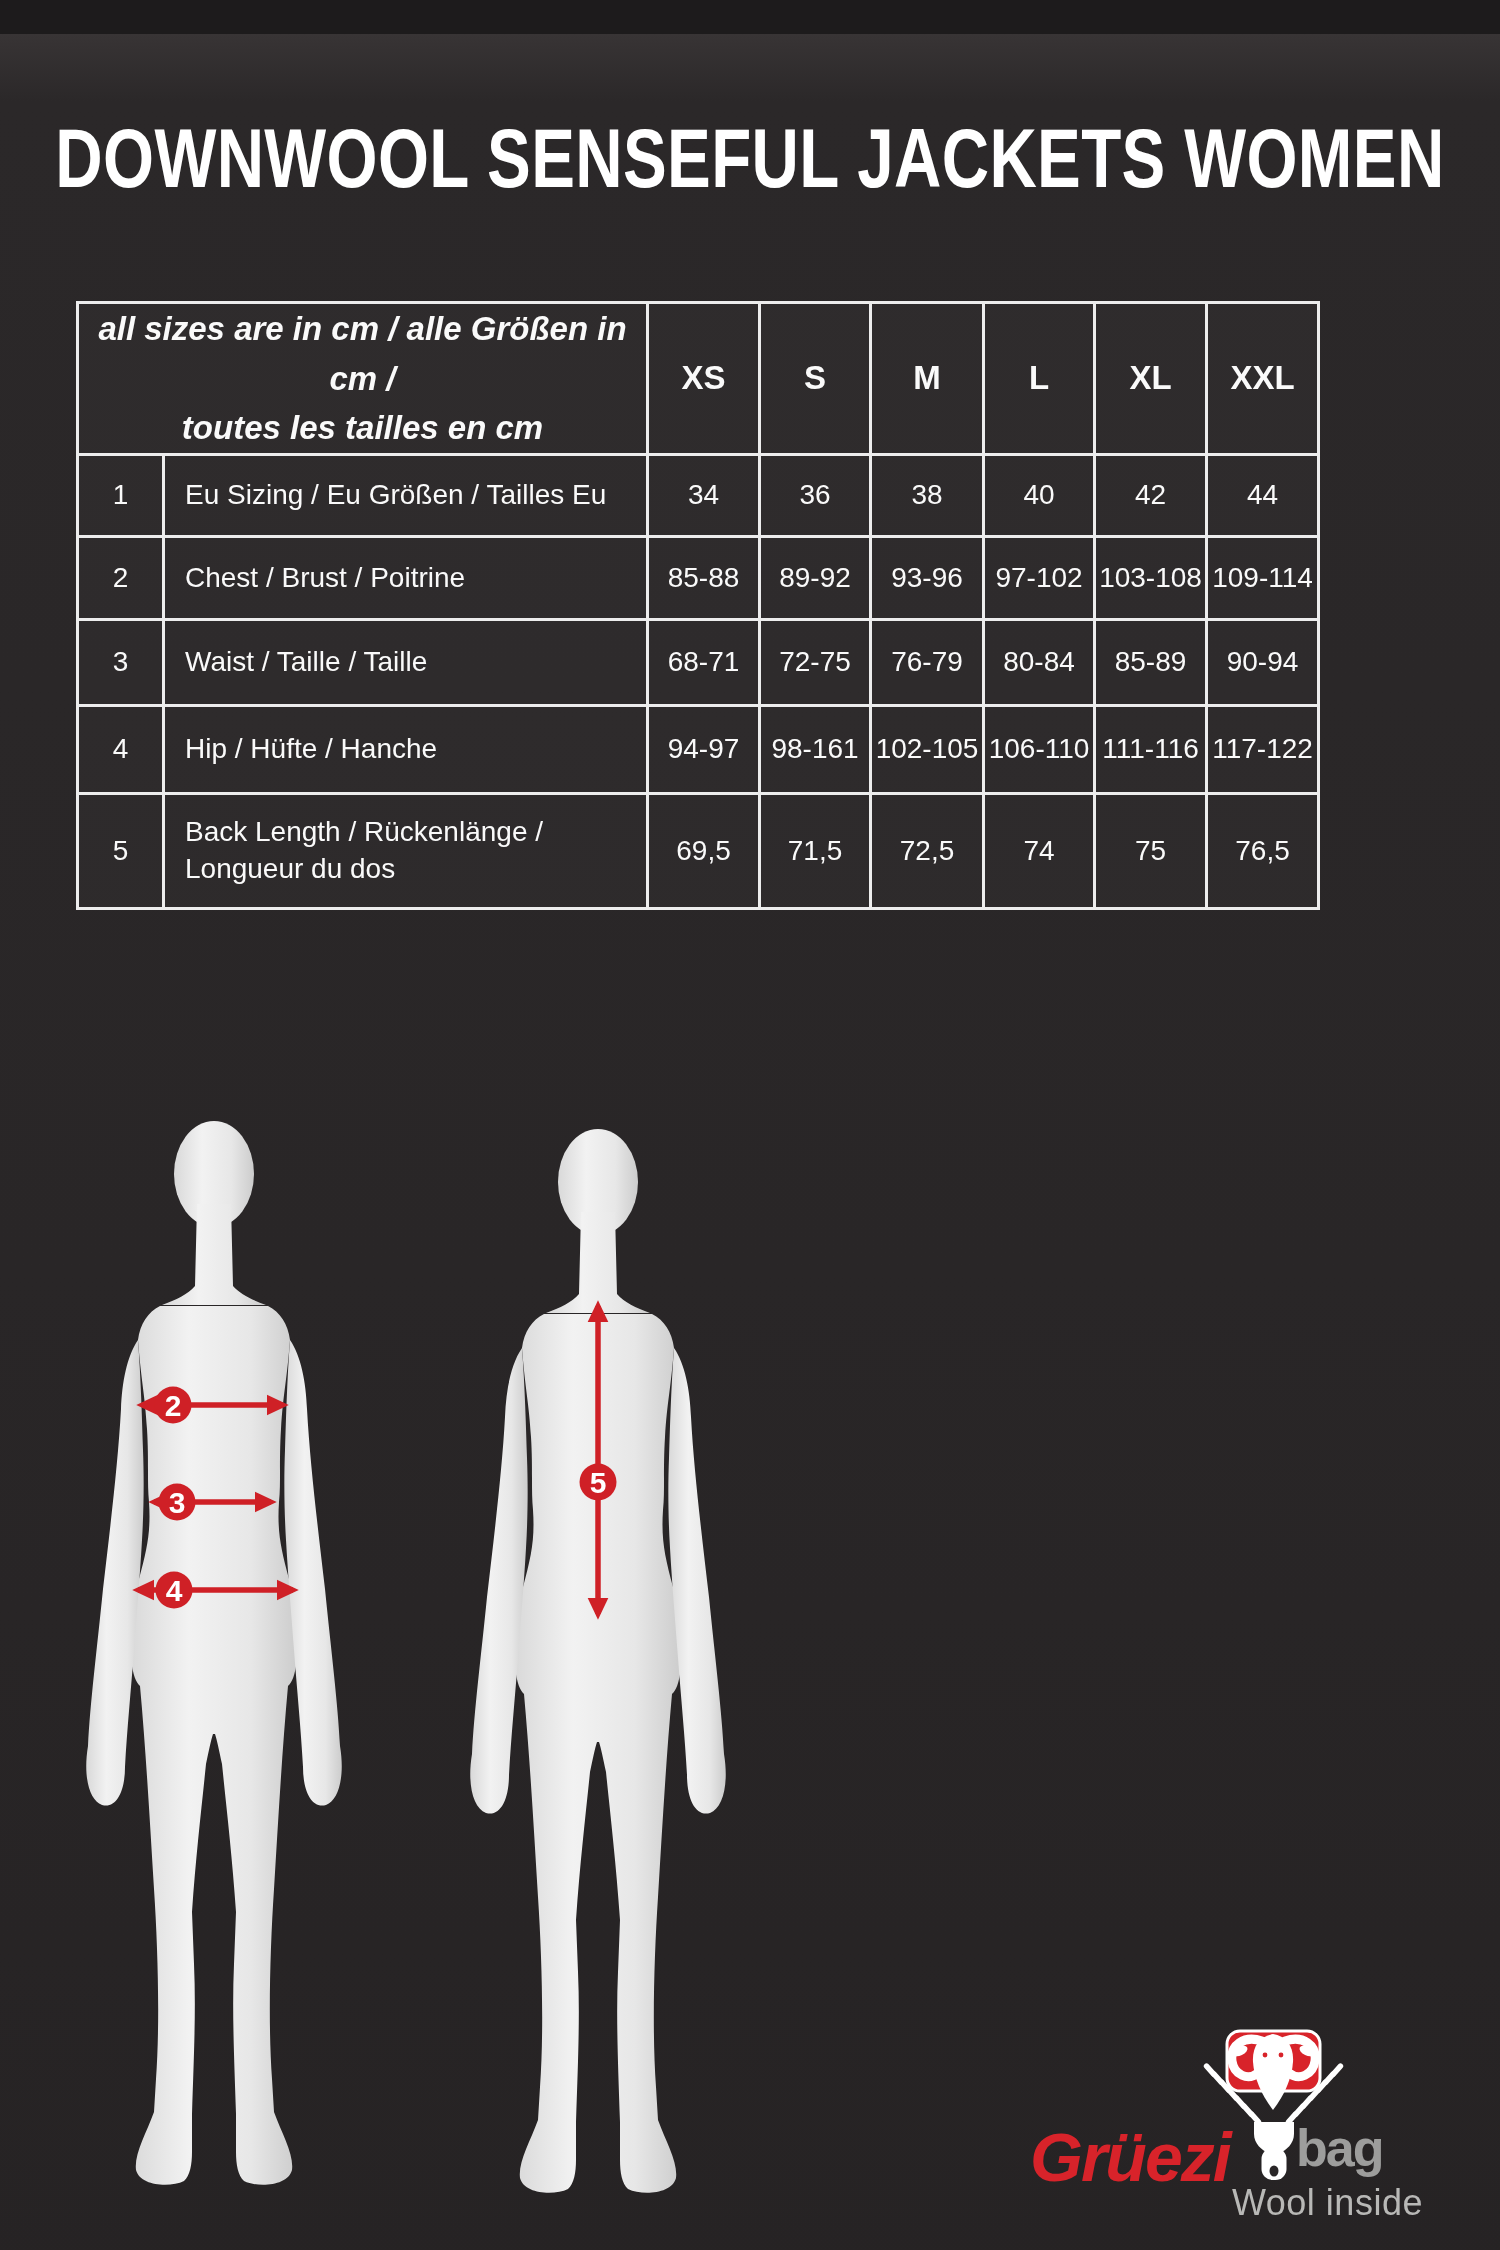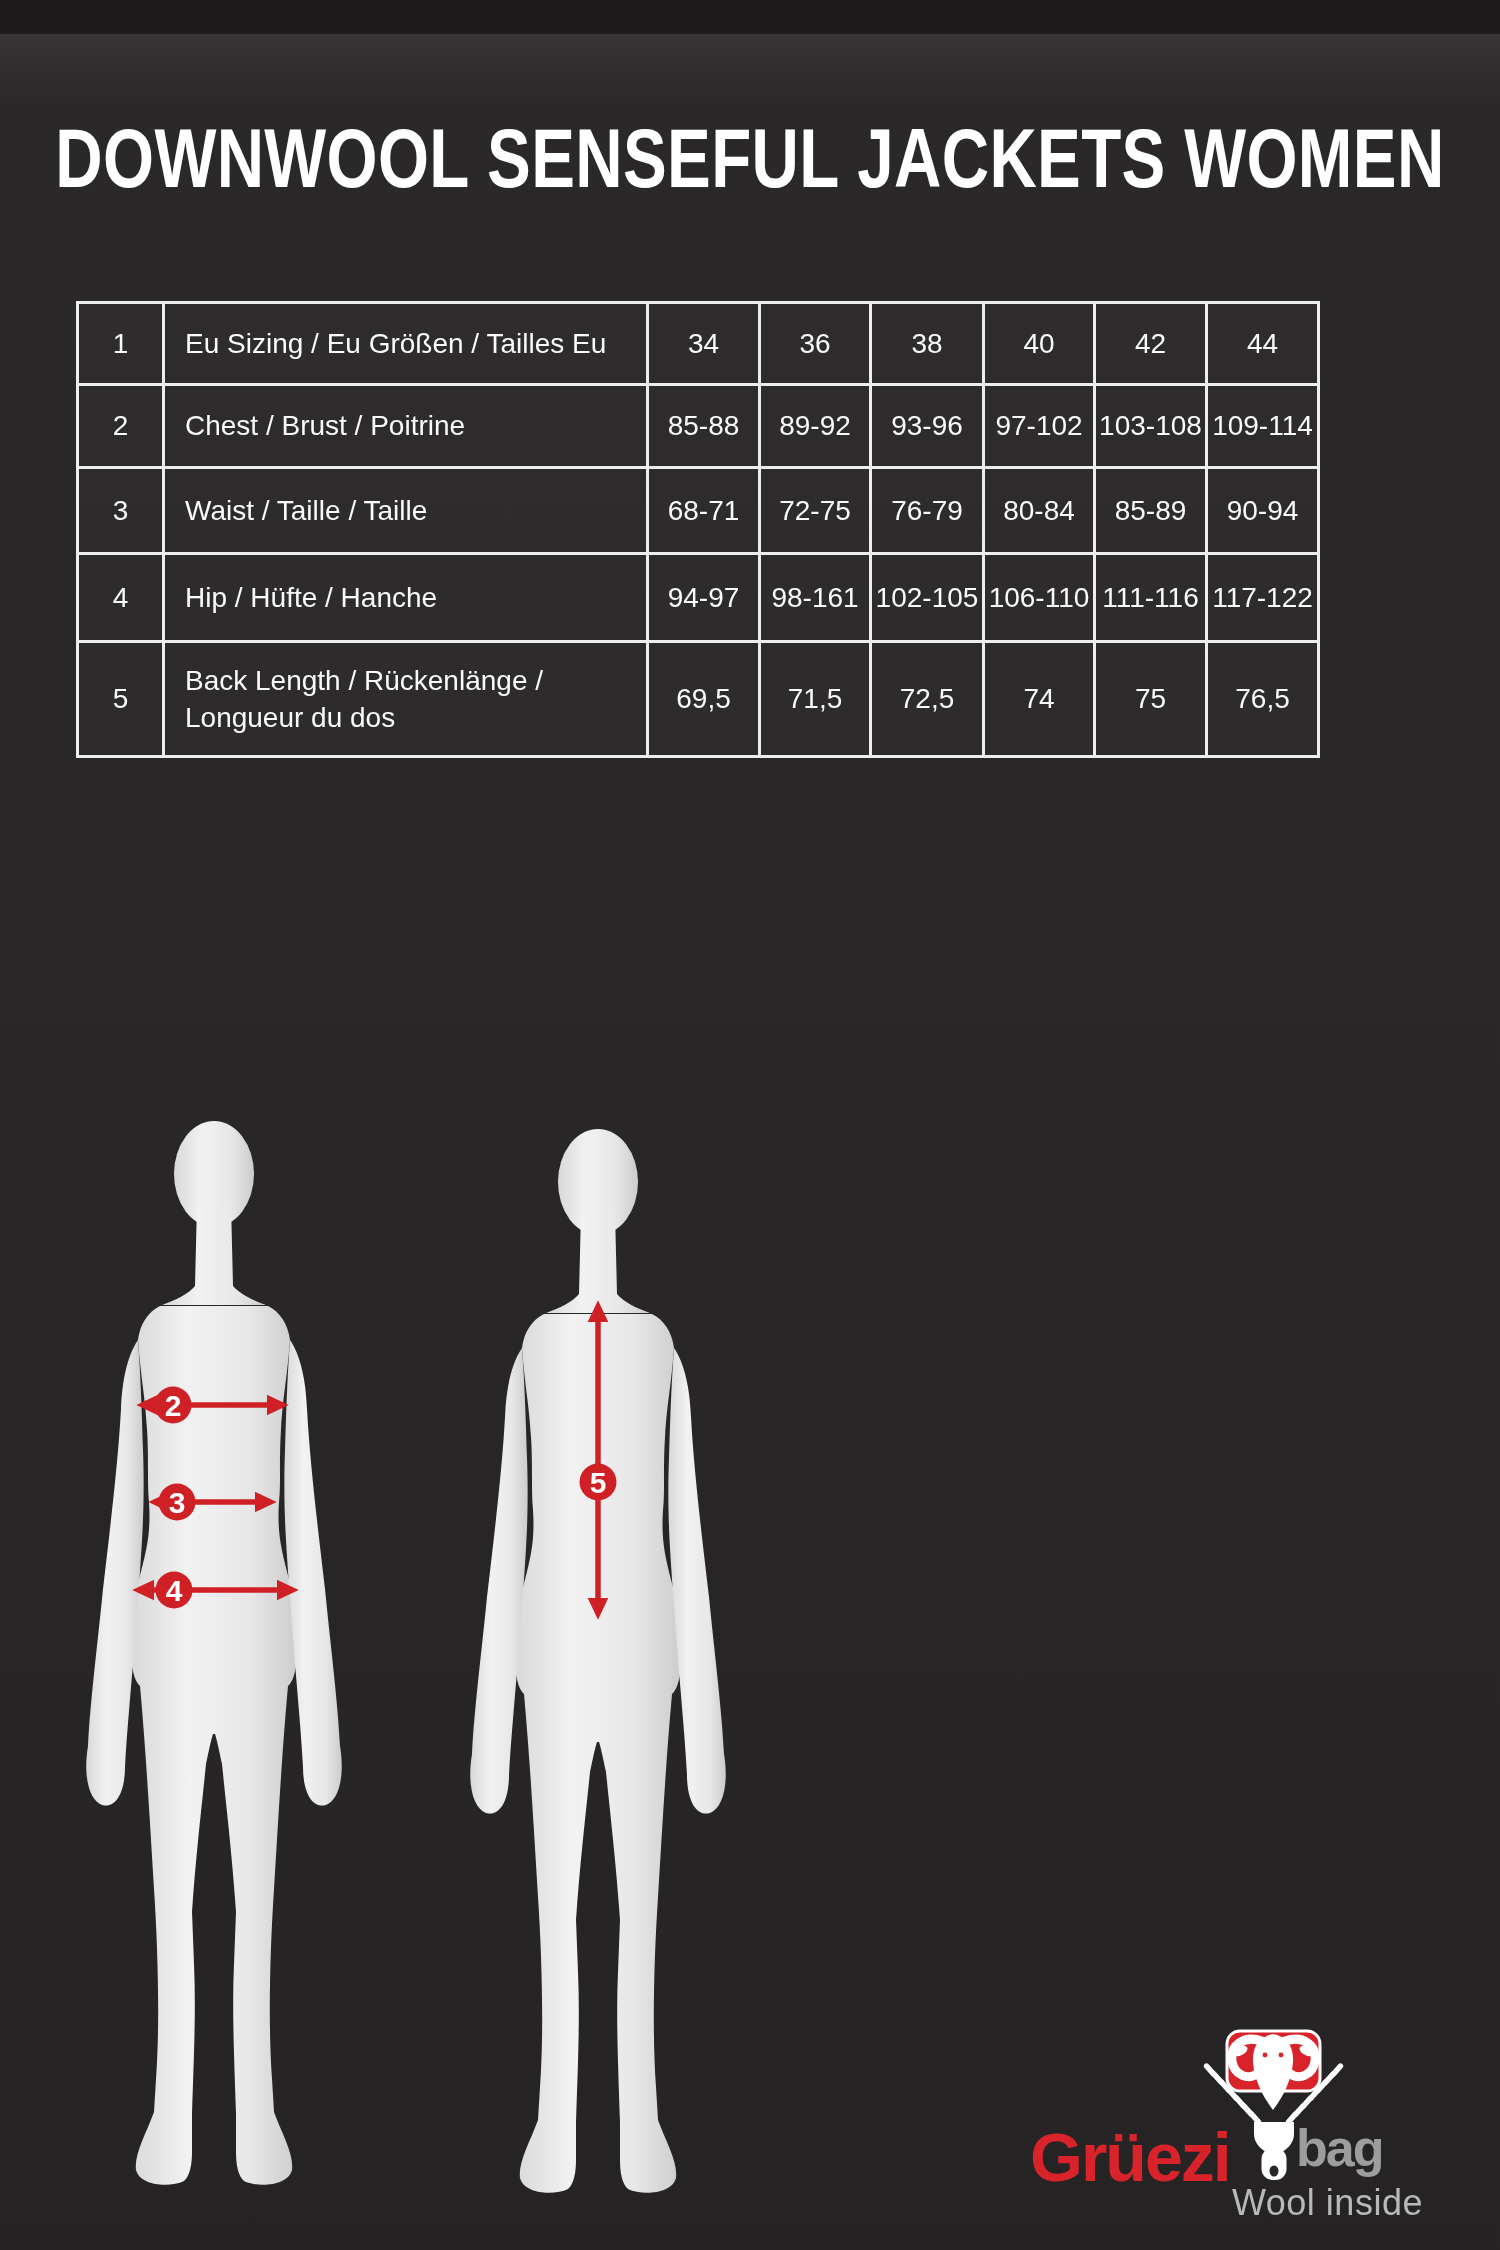--- a/index.html
+++ b/index.html
@@ -28,21 +28,21 @@
   .size-table tr.hdr td{font-weight:bold;font-size:33px;}
   .size-table td.note{font-style:italic;font-size:27px;line-height:1.5;font-weight:bold;}
   tr.r-hdr{height:131px;} tr.r1{height:82px;} tr.r2{height:83px;}
   tr.r3{height:86px;} tr.r4{height:88px;} tr.r5{height:115px;}
   
   .art{position:absolute;left:0;top:0;width:1500px;height:2250px;}
   .art text{font-family:"Liberation Sans",sans-serif;}
   .marker-num{font-size:30px;font-weight:bold;fill:#ffffff;text-anchor:middle;}
   
   .brand-red{position:absolute;left:1030px;top:2084px;font-size:68px;font-weight:bold;
-    letter-spacing:-2px;color:#d8232a;}
+    letter-spacing:-2px;color:#d8232a;font-style:italic;}
   .brand-gray{position:absolute;left:1296px;top:2084px;font-size:52px;font-weight:bold;
     letter-spacing:-2px;color:#9d9d9c;}
   .tagline{position:absolute;left:1232px;top:2148px;font-size:36px;color:#b8b8b6;
     letter-spacing:.5px;}
 </style>
 </head>
 <body>
 
 <div class="page">
 
@@ -53,20 +53,32 @@
       <col style="width:86px">
         <col style="width:484px">
       <col style="width:112px">
         <col style="width:111px">
         <col style="width:113px">
       <col style="width:111px">
         <col style="width:112px">
         <col style="width:112px">
     </colgroup>
     <tbody>
+        <tr class="hdr r-hdr">
+      <td colspan="2" class="note">
+        <span>all sizes are in cm / alle Größen in cm /</span><br>
+        <span>toutes les tailles en cm</span>
+      </td>
+      <td>XS</td>
+      <td>S</td>
+      <td>M</td>
+      <td>L</td>
+      <td>XL</td>
+      <td>XXL</td>
+    </tr>
     <tr class="r1">
       <td>1</td>
       <td class="lbl">Eu Sizing / Eu Größen / Tailles Eu</td>
       <td>34</td>
       <td>36</td>
       <td>38</td>
       <td>40</td>
       <td>42</td>
       <td>44</td>
     </tr>

